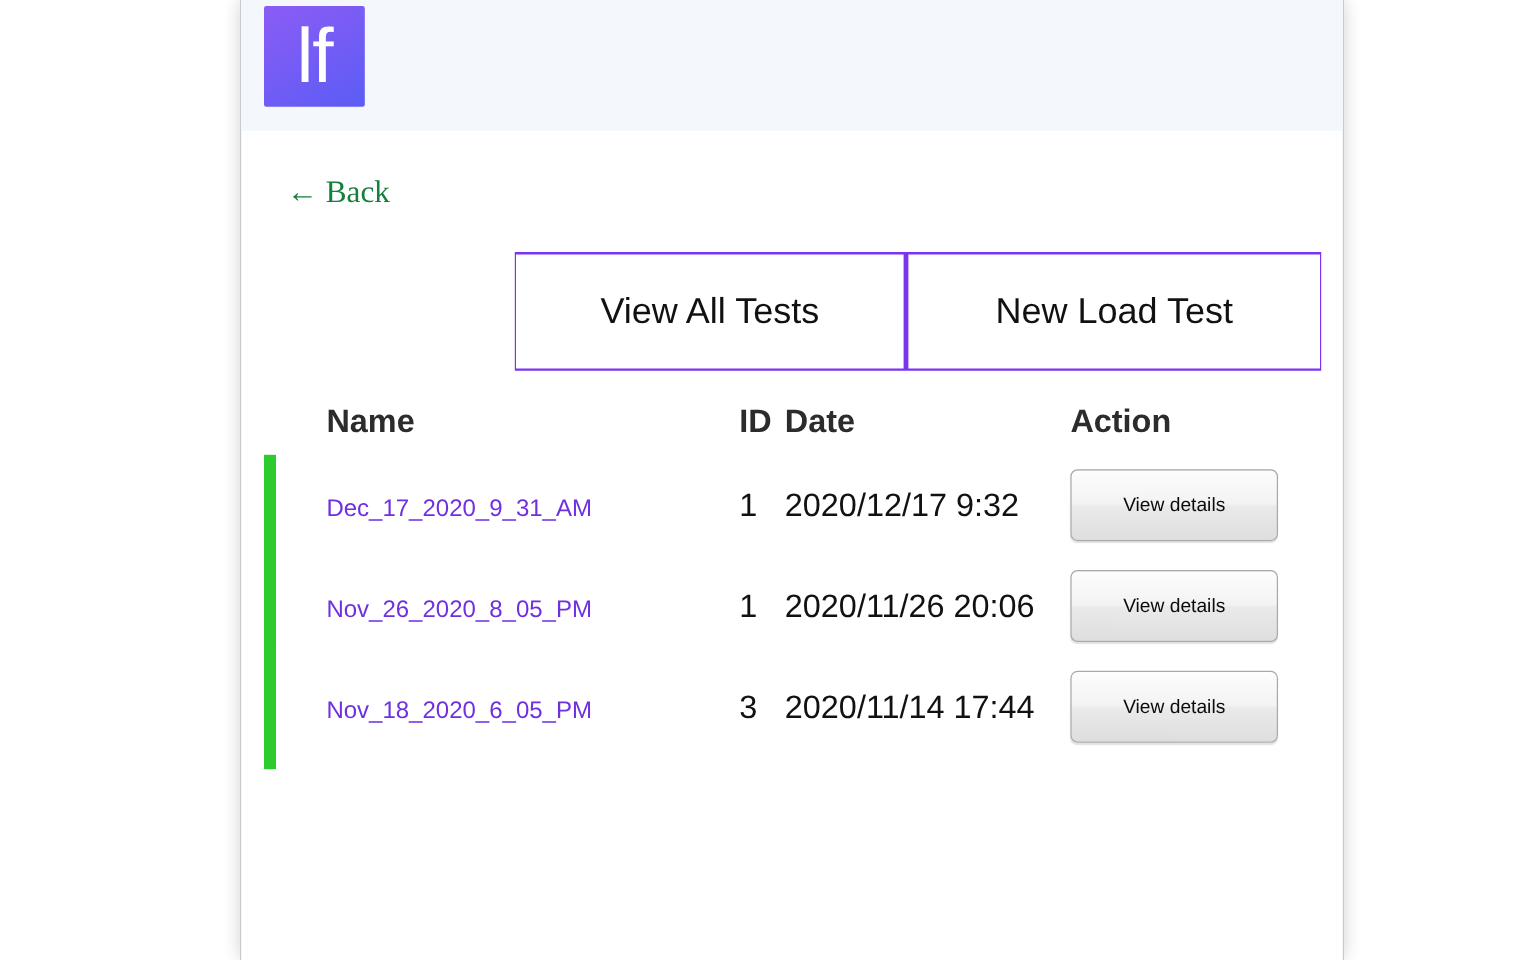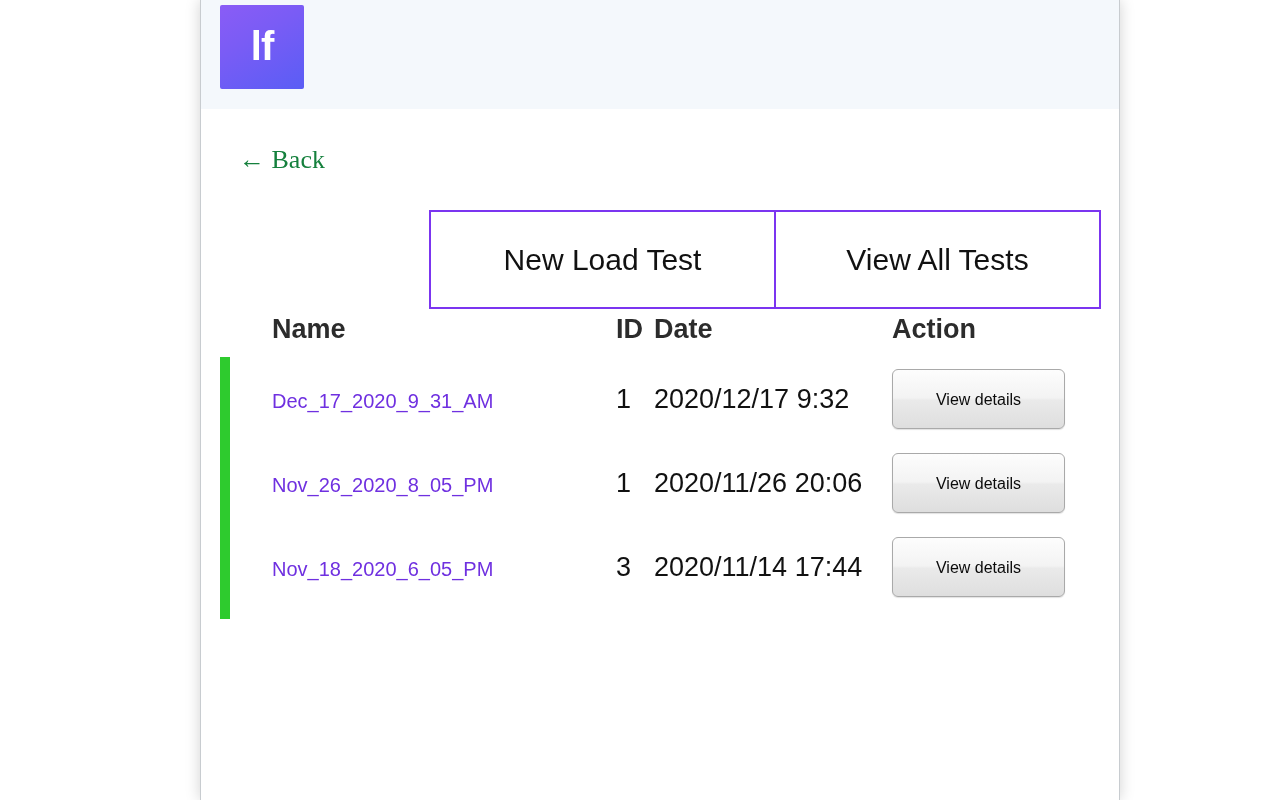--- a/index.html
+++ b/index.html
@@ -51,22 +51,22 @@
     border-radius: 2px;
     background: linear-gradient(150deg, #8a5cf6 0%, #7a5cf5 38%, #5a5df5 100%);
     display: flex;
     align-items: center;
     justify-content: center;
     user-select: none;
   }
   .brand-logo-text {
     color: #ffffff;
     font-family: "Liberation Sans", sans-serif;
-    font-weight: bold;
-    font-size: 40px;
+    font-weight: normal;
+    font-size: 64px;
     line-height: 64px;
     letter-spacing: -1px;
     margin-top: -2px;
   }
 
   
   .page-body {
     padding: 0;
     position: relative;
   }
@@ -103,21 +103,21 @@
     align-items: center;
     justify-content: center;
     cursor: pointer;
     padding: 0 18px;
   }
   .action-btn.first { width: 346px; border-right-width: 1px; }
   .action-btn.second { width: 326px; border-left-width: 1px; }
 
   
   .tests-table {
-    margin-top: 5px;
+    margin-top: 27px;
     width: 920px;
     border-collapse: collapse;
     table-layout: fixed;
   }
   .tests-table th {
     text-align: left;
     font-family: "Liberation Sans", sans-serif;
     font-size: 27px;
     font-weight: bold;
     color: #2c2c2c;
@@ -195,22 +195,22 @@
       </div>
     </div>
 
     <div class="page-body">
 
       <div class="back-link-row">
         <a class="back-link" href="#">← Back</a>
       </div>
 
       <div class="action-bar">
+        <button class="action-btn second">View All Tests</button>
         <button class="action-btn first">New Load Test</button>
-        <button class="action-btn second">View All Tests</button>
       </div>
 
       <table class="tests-table">
         <colgroup>
           <col class="col-status">
           <col class="col-name">
           <col class="col-id">
           <col class="col-date">
           <col class="col-action">
         </colgroup>

